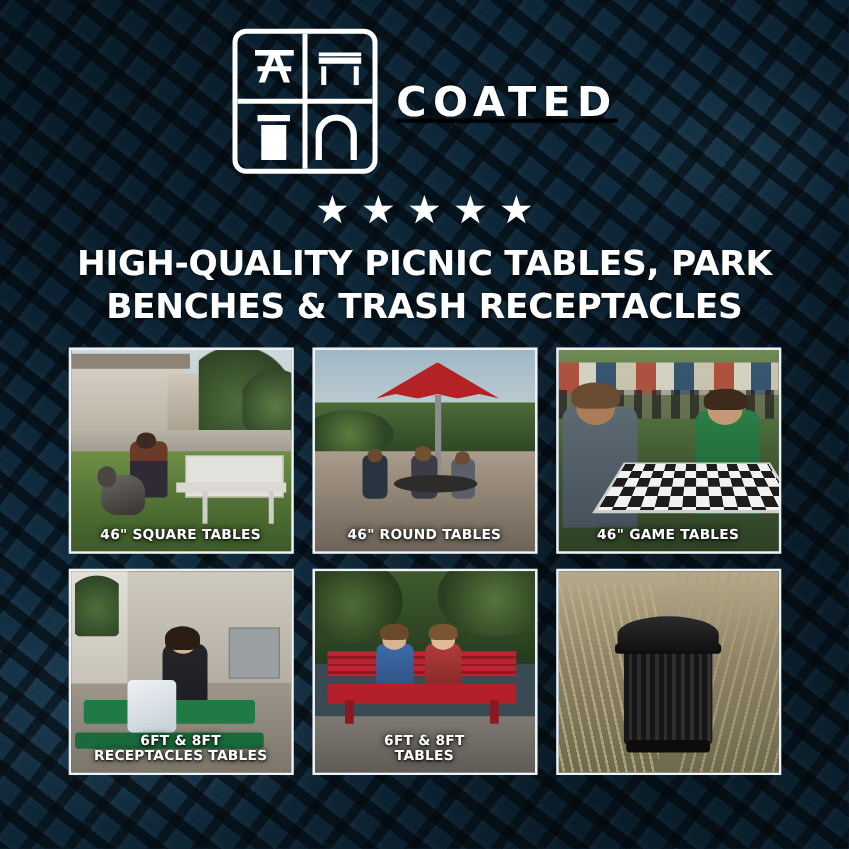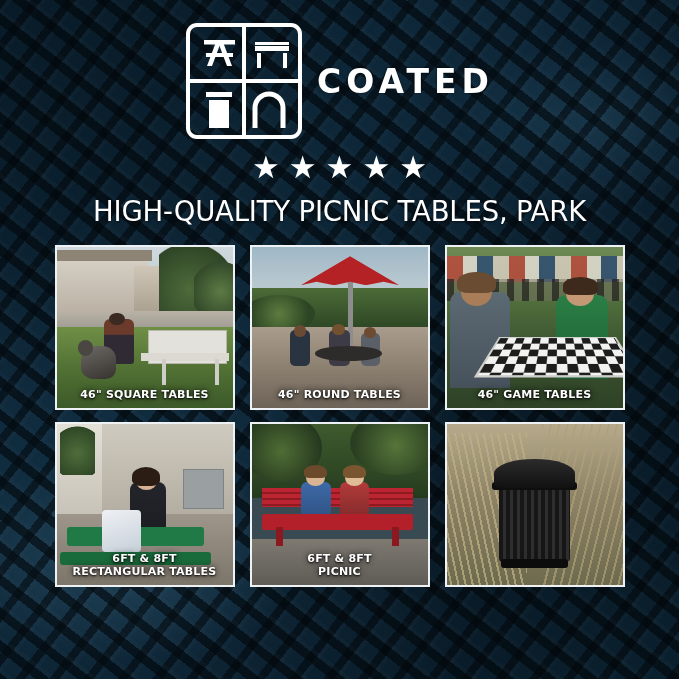--- a/index.html
+++ b/index.html
@@ -69,20 +69,21 @@
     width: 118px;
     height: 118px;
     position: relative;
   }
   .logo-text {
     display: flex;
     flex-direction: column;
     justify-content: center;
     gap: 1px;
     padding-top: 2px;
+    text-decoration: underline;
   }
   .logo-line {
     color: #ffffff;
     font-family: "DejaVu Sans", sans-serif;
     font-weight: bold;
     font-size: 33px;
     letter-spacing: 5px;
     line-height: 1.16;
     text-shadow: 0 0 2px rgba(0,0,0,0.8);
   }
@@ -96,21 +97,21 @@
     font-size: 31px;
     line-height: 1;
   }
 
   
   .headline {
     margin-top: 12px;
     color: #ffffff;
     text-align: center;
     font-family: "DejaVu Sans", sans-serif;
-    font-weight: normal;
+    font-weight: bold;
     font-size: 27.5px;
     line-height: 1.22;
     letter-spacing: -0.2px;
     width: 620px;
     text-shadow: 0 1px 3px rgba(0,0,0,0.65);
   }
 
   
   .grid {
     margin-top: 16px;
@@ -358,20 +359,21 @@
     <div class="stars">
       <span>★</span>
       <span>★</span>
       <span>★</span>
       <span>★</span>
       <span>★</span>
     </div>
 
     <div class="headline">
       <div>HIGH-QUALITY PICNIC TABLES, PARK</div>
+      <div>BENCHES &amp; TRASH RECEPTACLES</div>
     </div>
 
     <div class="grid">
 
       <div class="tile">
         <div class="tile-photo">
           <div class="sc1-sky"></div>
             <div class="sc1-bld"></div>
             <div class="sc1-bld2"></div>
           <div class="sc1-roof"></div>
@@ -440,21 +442,21 @@
             <div class="sc4-ground"></div>
           <div class="sc4-person"></div>
             <div class="sc4-head"></div>
             <div class="sc4-hair"></div>
           <div class="sc4-bench"></div>
             <div class="sc4-table"></div>
             <div class="sc4-bag"></div>
         </div>
         <div class="tile-caption">
           <div>6FT &amp; 8FT</div>
-          <div>RECTANGULAR TABLES</div>
+          <div>RECEPTACLES TABLES</div>
         </div>
       </div>
 
       <div class="tile">
         <div class="tile-photo">
           <div class="sc5-sky"></div>
             <div class="sc5-foli"></div>
           <div class="sc5-foli2"></div>
             <div class="sc5-foli3"></div>
           <div class="sc5-ground"></div>
@@ -464,21 +466,21 @@
             <div class="sc5-k1hr"></div>
           <div class="sc5-k2"></div>
             <div class="sc5-k2h"></div>
             <div class="sc5-k2hr"></div>
           <div class="sc5-bench"></div>
             <div class="sc5-leg1"></div>
             <div class="sc5-leg2"></div>
         </div>
         <div class="tile-caption">
           <div>6FT &amp; 8FT</div>
-          <div>PICNIC</div>
+          <div>TABLES</div>
         </div>
       </div>
 
       <div class="tile">
         <div class="tile-photo">
           <div class="sc6-bg"></div>
             <div class="sc6-gr1"></div>
             <div class="sc6-gr2"></div>
           <div class="sc6-can"></div>
             <div class="sc6-lip"></div>

